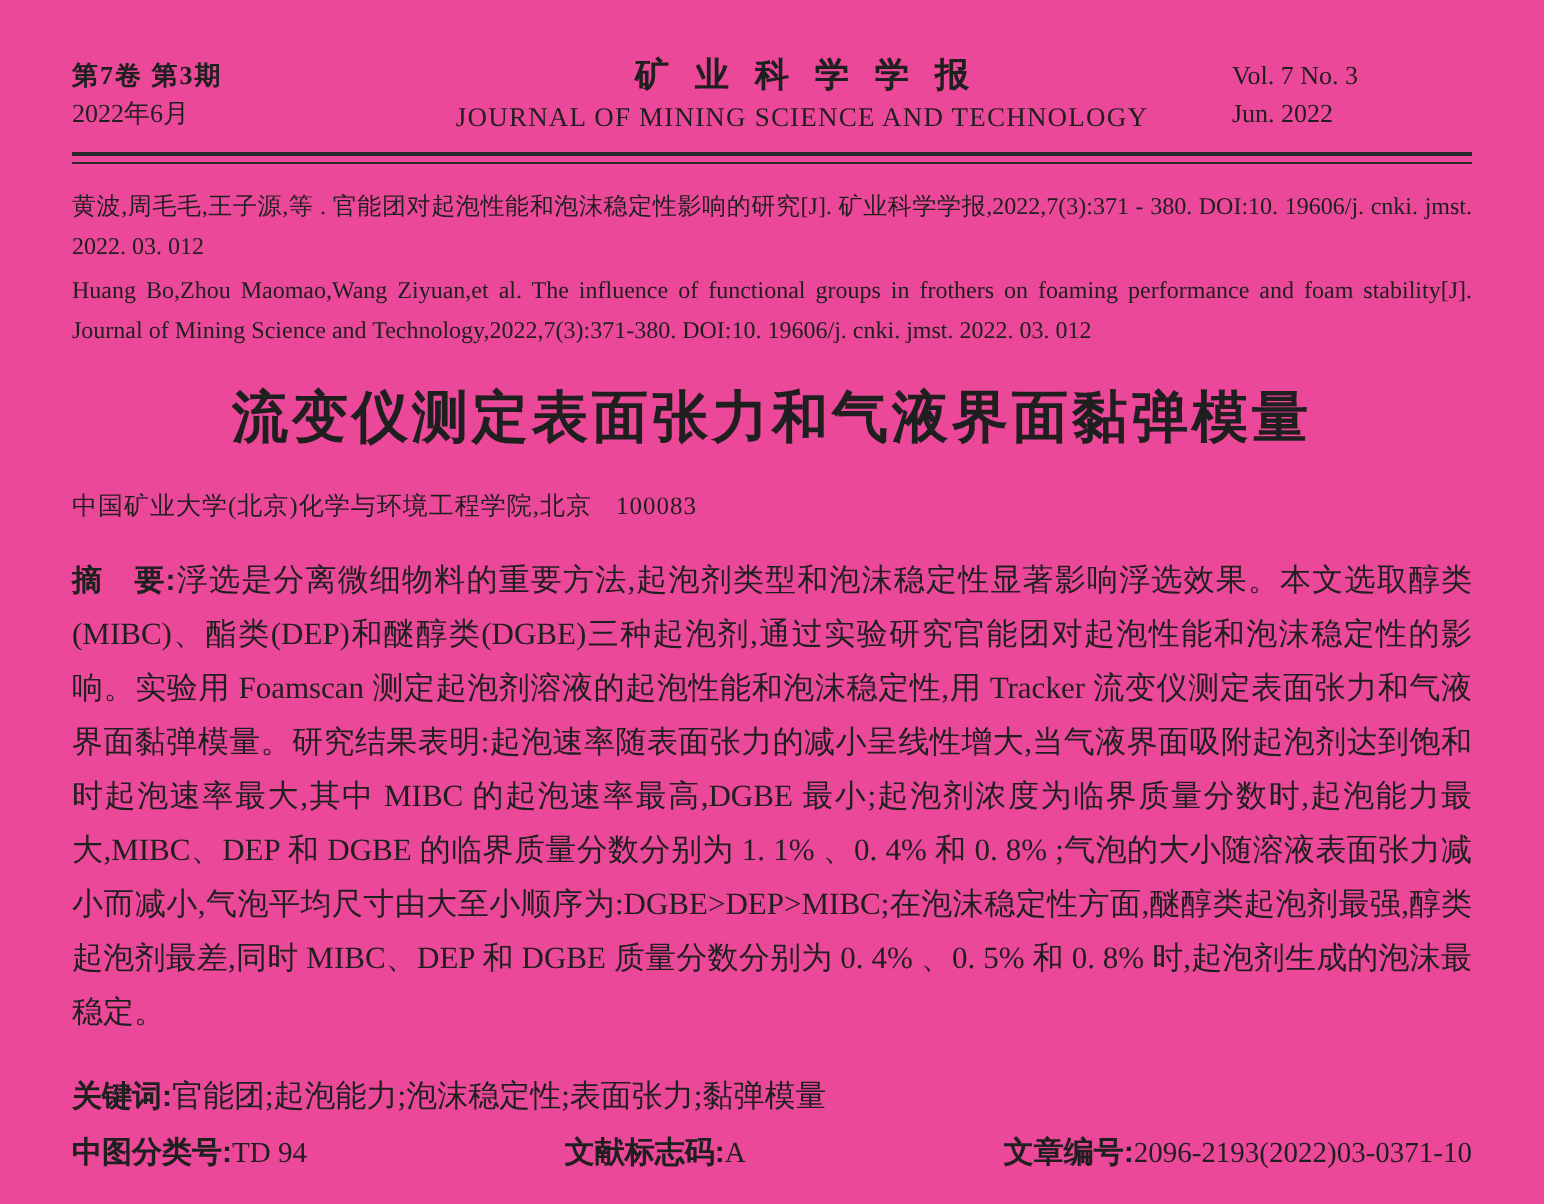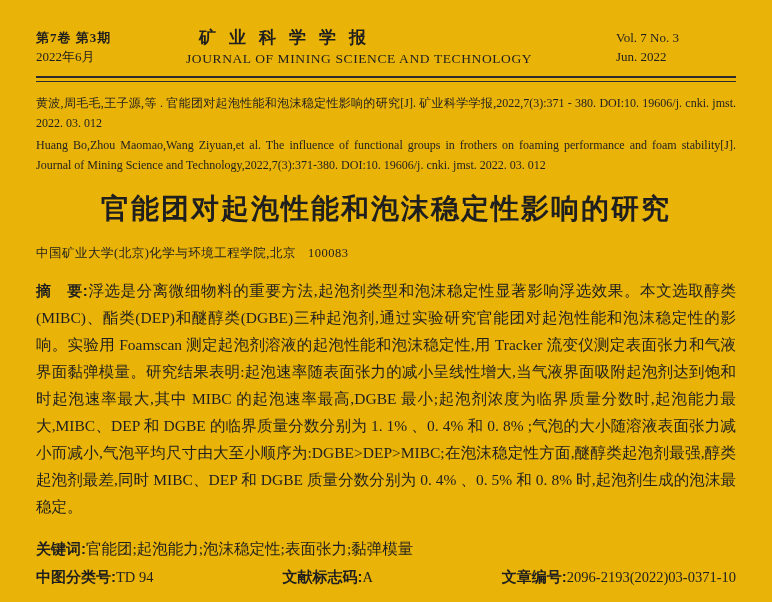--- a/index.html
+++ b/index.html
@@ -1,32 +1,32 @@
 <!DOCTYPE html>
 <html><head>
 <meta charset="utf-8">
 <style>
   html, body { margin: 0; padding: 0; background: #e8e8e8; }
   .page {
     position: relative;
     width: 772px; height: 602px;
     margin: 0 auto;
-    background: #eab308;
+    background: #ec4899;
     color: #1f1f1f;
     box-sizing: border-box;
     padding: 28px 36px 0 36px;
     font-family: "Liberation Serif", "DejaVu Serif", serif;
     overflow: hidden;
   }
 
   
   .jheader { display: flex; justify-content: space-between; align-items: flex-start; }
   .jheader .col-left { width: 150px; font-size: 13px; line-height: 19px; }
   .jheader .col-left .issue { font-weight: bold; letter-spacing: 1px; }
-  .jheader .col-center { flex: 1; }
+  .jheader .col-center { flex: 1; text-align: center; }
   .jheader .cn-title {
     font-size: 17px; font-weight: bold; letter-spacing: 13px;
     margin-left: 13px; 
     line-height: 20px; white-space: nowrap;
   }
   .jheader .en-title {
     font-size: 13.5px; letter-spacing: 0.6px; line-height: 21px; white-space: nowrap;
   }
   .jheader .col-right { width: 120px; text-align: left; font-size: 13px; line-height: 19px; }
 
@@ -94,21 +94,21 @@
     </div>
   </div>
 
   <div class="header-rule"></div>
 
   <div class="citation">
     <p class="cn">黄波,周毛毛,王子源,等 . 官能团对起泡性能和泡沫稳定性影响的研究[J]. 矿业科学学报,2022,7(3):371 - 380. DOI:10. 19606/j. cnki. jmst. 2022. 03. 012</p>
     <p class="en">Huang Bo,Zhou Maomao,Wang Ziyuan,et al.  The influence of functional groups in frothers on foaming performance and foam stability[J].  Journal of Mining Science and Technology,2022,7(3):371-380. DOI:10. 19606/j. cnki. jmst. 2022. 03. 012</p>
   </div>
 
-  <h1 class="article-title">官能团对起泡性能和泡沫稳定性影响的研究</h1>
+  <h1 class="article-title">流变仪测定表面张力和气液界面黏弹模量</h1>
 
 
   <div class="affiliation">
     <span>中国矿业大学(北京)化学与环境工程学院,北京</span><span class="zip">100083</span>
   </div>
 
   <p class="abstract"><span class="blabel">摘　要:</span><span>浮选是分离微细物料的重要方法,起泡剂类型和泡沫稳定性显著影响浮选效果。本文选取醇类(MIBC)、酯类(DEP)和醚醇类(DGBE)三种起泡剂,通过实验研究官能团对起泡性能和泡沫稳定性的影响。实验用 Foamscan 测定起泡剂溶液的起泡性能和泡沫稳定性,用 Tracker 流变仪测定表面张力和气液界面黏弹模量。研究结果表明:起泡速率随表面张力的减小呈线性增大,当气液界面吸附起泡剂达到饱和时起泡速率最大,其中 MIBC 的起泡速率最高,DGBE 最小;起泡剂浓度为临界质量分数时,起泡能力最大,MIBC、DEP 和 DGBE 的临界质量分数分别为 1. 1% 、0. 4% 和 0. 8% ;气泡的大小随溶液表面张力减小而减小,气泡平均尺寸由大至小顺序为:DGBE&gt;DEP&gt;MIBC;在泡沫稳定性方面,醚醇类起泡剂最强,醇类起泡剂最差,同时 MIBC、DEP 和 DGBE 质量分数分别为 0. 4% 、0. 5% 和 0. 8% 时,起泡剂生成的泡沫最稳定。</span></p>
 
   <div class="keywords">
     <span class="blabel">关键词:</span><span>官能团;起泡能力;泡沫稳定性;表面张力;黏弹模量</span>

